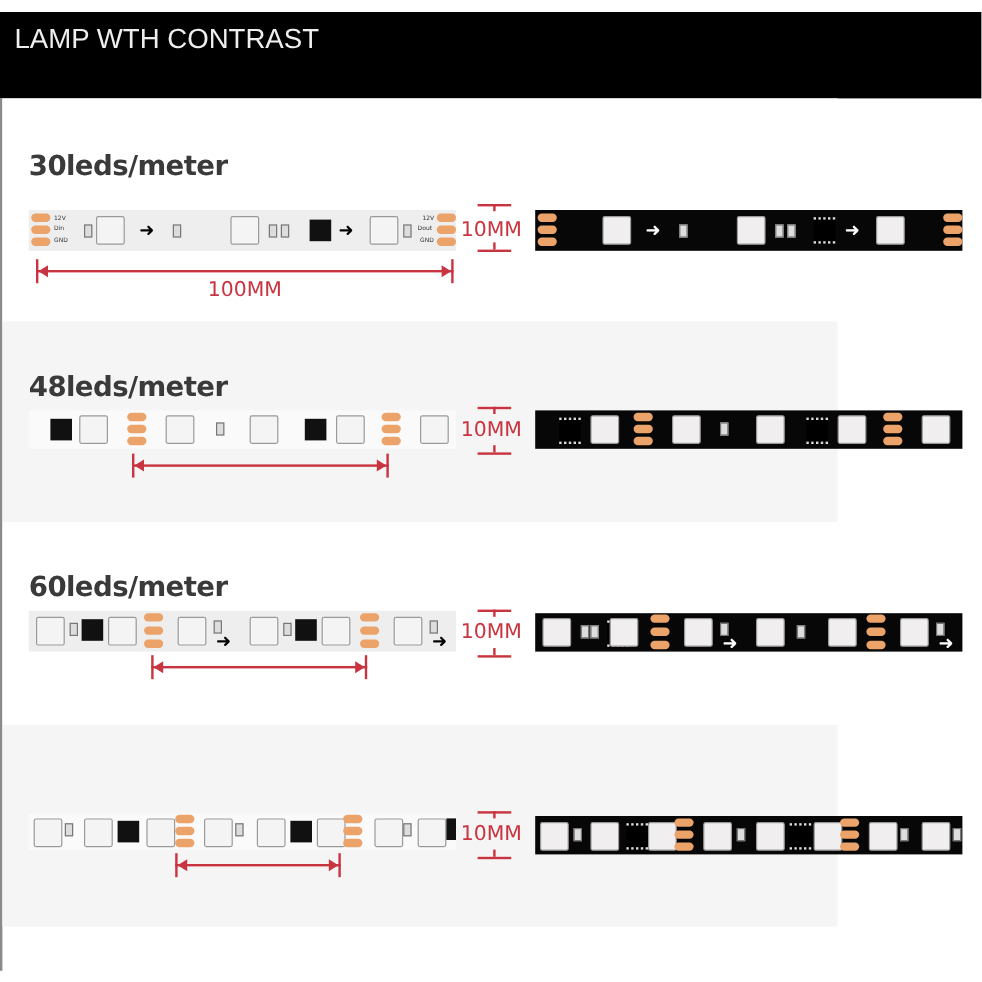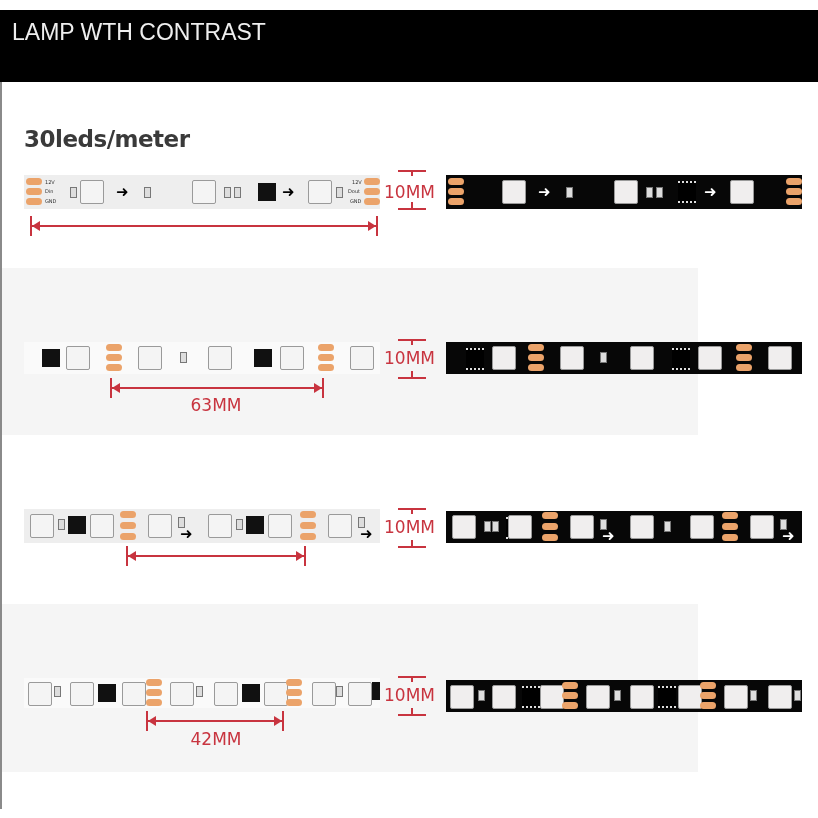--- a/index.html
+++ b/index.html
@@ -77,20 +77,21 @@
     <div class="pad" style="left:340px;top:13px;"></div>
     <div class="pad" style="left:340px;top:23px;"></div>
   </div>
   <div class="dim" style="left:28px;top:134px;width:348px;">
     <div class="tickL"></div>
       <div class="tickR"></div>
       <div class="bar"></div>
       <div class="arrL"></div>
       <div class="arrR"></div>
   </div>
+  <div class="dim-label" style="left:122px;top:150px;">100MM</div>
   <div class="h-marker" style="left:390px;top:88px;">
     <div class="t" style="top:0;"></div>
       <div class="v" style="top:0;height:6px;"></div>
     <div class="t" style="top:38px;"></div>
       <div class="v" style="top:32px;height:6px;"></div>
   </div>
   <div class="h-label" style="left:382px;top:100px;">10MM</div>
   <div class="strip dark" style="left:444px;top:93px;width:356px;">
     <div class="pad" style="left:2px;top:3px;"></div>
     <div class="pad" style="left:2px;top:13px;"></div>
@@ -104,20 +105,21 @@
     <div class="ic" style="left:232px;top:6px;"></div>
     <div class="arrow" style="left:258px;top:10px;">➜</div>
     <div class="led" style="left:284px;top:5px;"></div>
     <div class="pad" style="left:340px;top:3px;"></div>
     <div class="pad" style="left:340px;top:13px;"></div>
     <div class="pad" style="left:340px;top:23px;"></div>
   </div>
 </div>
 
 <div class="section gray" style="top:268px;height:167px;">
+  <div class="sec-title" style="top:42px;">48leds/meter</div>
   <div class="strip light" style="left:22px;top:74px;width:356px;height:32px;background:#fafafa;">
     <div class="ic" style="left:18px;top:7px;"></div>
     <div class="led" style="left:42px;top:4px;"></div>
     <div class="pad" style="left:82px;top:2px;"></div>
     <div class="pad" style="left:82px;top:12px;"></div>
     <div class="pad" style="left:82px;top:22px;"></div>
     <div class="led" style="left:114px;top:4px;"></div>
     <div class="res" style="left:156px;top:10px;"></div>
     <div class="led" style="left:184px;top:4px;"></div>
     <div class="ic" style="left:230px;top:7px;"></div>
@@ -127,21 +129,20 @@
     <div class="pad" style="left:294px;top:22px;"></div>
     <div class="led" style="left:326px;top:4px;"></div>
   </div>
   <div class="dim" style="left:108px;top:110px;width:214px;">
     <div class="tickL"></div>
       <div class="tickR"></div>
       <div class="bar"></div>
       <div class="arrL"></div>
       <div class="arrR"></div>
   </div>
-  <div class="dim-label" style="left:134px;top:127px;">63MM</div>
   <div class="h-marker" style="left:390px;top:71px;">
     <div class="t" style="top:0;"></div>
       <div class="v" style="top:0;height:6px;"></div>
     <div class="t" style="top:38px;"></div>
       <div class="v" style="top:32px;height:6px;"></div>
   </div>
   <div class="h-label" style="left:382px;top:80px;">10MM</div>
   <div class="strip dark" style="left:444px;top:74px;width:356px;height:32px;">
     <div class="ic" style="left:20px;top:6px;"></div>
     <div class="led" style="left:46px;top:4px;"></div>
@@ -154,20 +155,21 @@
     <div class="ic" style="left:226px;top:6px;"></div>
     <div class="led" style="left:252px;top:4px;"></div>
     <div class="pad" style="left:290px;top:2px;"></div>
     <div class="pad" style="left:290px;top:12px;"></div>
     <div class="pad" style="left:290px;top:22px;"></div>
     <div class="led" style="left:322px;top:4px;"></div>
   </div>
 </div>
 
 <div class="section white" style="top:435px;height:169px;">
+  <div class="sec-title" style="top:42px;">60leds/meter</div>
   <div class="strip light" style="left:22px;top:74px;width:356px;height:34px;">
     <div class="led" style="left:6px;top:5px;"></div>
     <div class="res" style="left:34px;top:10px;"></div>
     <div class="ic" style="left:44px;top:7px;"></div>
     <div class="led" style="left:66px;top:5px;"></div>
     <div class="pad" style="left:96px;top:2px;"></div>
     <div class="pad" style="left:96px;top:13px;"></div>
     <div class="pad" style="left:96px;top:24px;"></div>
     <div class="led" style="left:124px;top:5px;"></div>
     <div class="res" style="left:154px;top:8px;"></div>
@@ -245,21 +247,20 @@
     <div class="led" style="left:324px;top:4px;"></div>
     <div class="ic" style="left:348px;top:4px;width:8px;"></div>
   </div>
   <div class="dim" style="left:144px;top:107px;width:138px;">
     <div class="tickL"></div>
       <div class="tickR"></div>
       <div class="bar"></div>
       <div class="arrL"></div>
       <div class="arrR"></div>
   </div>
-  <div class="dim-label" style="left:134px;top:125px;">42MM</div>
   <div class="h-marker" style="left:390px;top:72px;">
     <div class="t" style="top:0;"></div>
       <div class="v" style="top:0;height:6px;"></div>
     <div class="t" style="top:38px;"></div>
       <div class="v" style="top:32px;height:6px;"></div>
   </div>
   <div class="h-label" style="left:382px;top:81px;">10MM</div>
   <div class="strip dark" style="left:444px;top:76px;width:356px;height:32px;">
     <div class="led" style="left:4px;top:5px;"></div>
     <div class="res" style="left:32px;top:10px;"></div>

